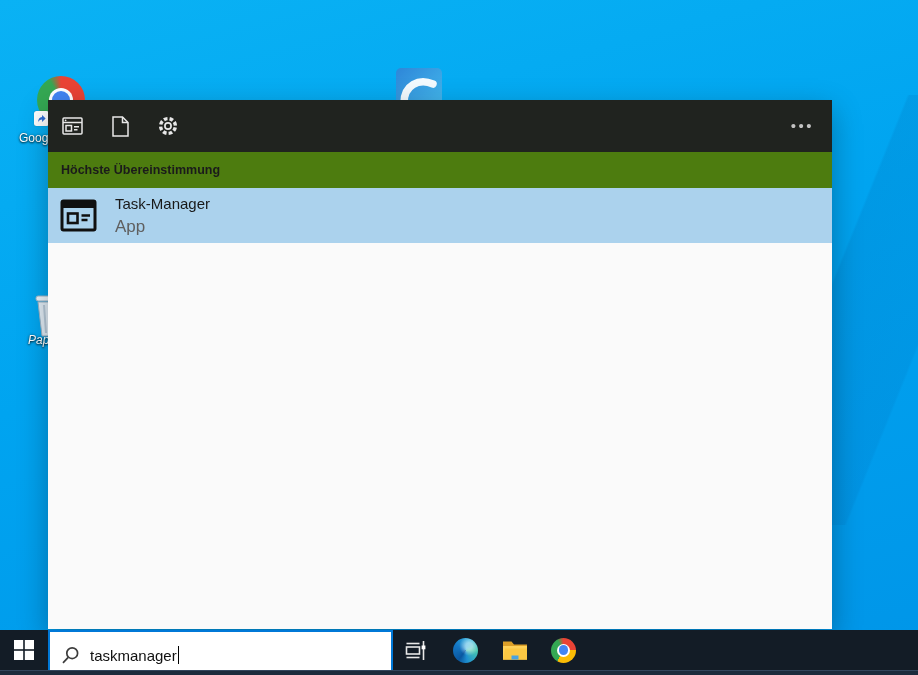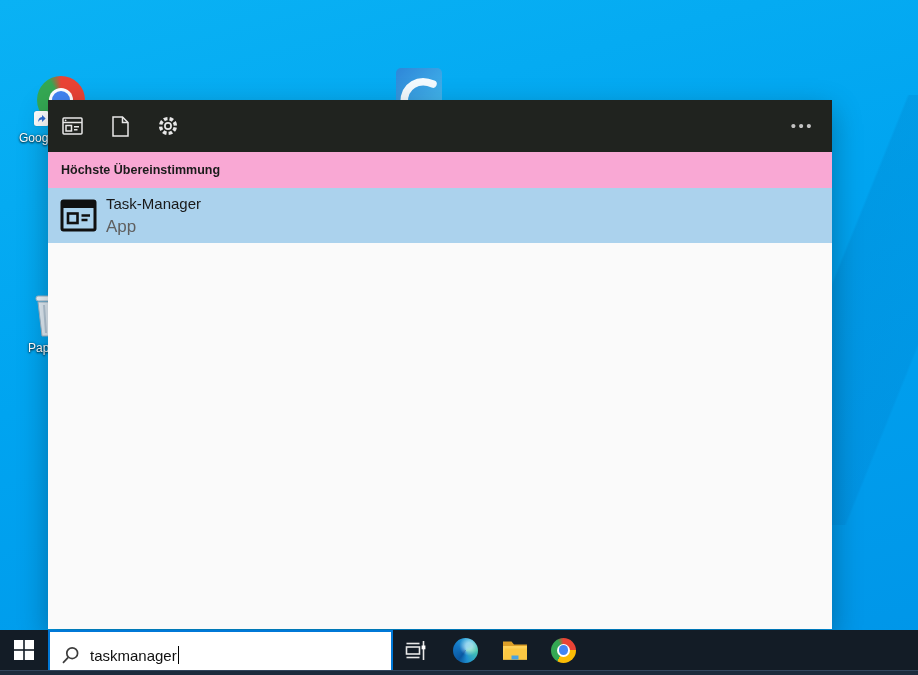--- a/index.html
+++ b/index.html
@@ -19,24 +19,24 @@
   .chrome-ball::after{content:"";position:absolute;inset:31%;border-radius:50%;background:#4285f4;}
   .chrome-ball.small{width:25px;height:25px;}
   .shortcut-badge{position:absolute;left:-3px;top:35px;width:15px;height:15px;background:#fff;
      border-radius:2.5px;display:flex;align-items:center;justify-content:center;box-shadow:0 0 1px rgba(0,0,0,.4);}
   
   .search-panel{position:absolute;left:48px;top:100px;width:784px;height:529px;z-index:5;
      display:flex;flex-direction:column;box-shadow:0 10px 28px rgba(0,0,0,.30);}
   .panel-header{height:52px;background:#20231f;display:flex;align-items:center;padding-left:7px;flex:none;}
   .hbtn{width:34px;height:34px;margin-right:14px;display:flex;align-items:center;justify-content:center;background:none;border:none;padding:0;}
   .more-dots{margin-left:auto;margin-right:18px;color:#c3c3c3;font-size:15px;letter-spacing:2.5px;line-height:10px;}
-  .section-strip{height:36px;background:#f9a8d4;display:flex;align-items:center;padding-left:13px;flex:none;}
+  .section-strip{height:36px;background:#4d7c0f;display:flex;align-items:center;padding-left:13px;flex:none;}
   .section-strip span{font-size:12.5px;font-weight:700;color:#1b1b1b;}
   .result-row{height:55px;background:#abd2ed;display:flex;align-items:center;padding-left:12px;flex:none;cursor:default;}
-  .result-text{margin-left:9px;}
+  .result-text{margin-left:18px;}
   .result-title{font-size:15px;color:#191919;line-height:18px;}
   .result-sub{font-size:17px;color:#5e6捷b6b;color:#5f5f5f;margin-top:4px;}
   .results-body{flex:1;background:#fafafa;}
   
   .taskbar{position:absolute;left:0;top:630px;width:918px;height:40px;background:#131c26;z-index:8;display:flex;}
   .tb-btn{width:49px;height:40px;display:flex;align-items:center;justify-content:center;background:none;border:none;padding:0;}
   .start-btn{width:48px;}
   .tb-search{position:absolute;left:48px;top:630px;width:345px;height:50px;z-index:9;background:#fff;
      border:2px solid #0078d7;box-sizing:border-box;display:flex;align-items:center;padding-left:11px;cursor:text;}
   .tb-search-text{font-size:15px;color:#111;margin-left:10px;}
@@ -63,21 +63,21 @@
   </div>
   <div class="dlabel" style="left:19px;top:131px;">Goog</div>
 
   <div class="dicon" style="left:29px;top:288px;">
     <svg width="42" height="52" viewBox="0 0 42 52">
       <rect x="7" y="8" width="28" height="5" rx="2" fill="#eef6fc" stroke="#9db4c6" stroke-width="1"></rect>
       <path d="M9 14 L13 48 H29 L33 14 Z" fill="#e3eef7" stroke="#9db4c6" stroke-width="1"></path>
       <path d="M15 17 L17 45 M21 17 L21 45 M27 17 L25 45" stroke="#b9cbda" stroke-width="2" fill="none"></path>
     </svg>
   </div>
-  <div class="dlabel" style="left:28px;top:341px;">Pap</div>
+  <div class="dlabel" style="left:28px;top:333px;font-style:italic;">Pap</div>
 
   <div class="dicon" style="left:395px;top:67px;">
     <svg width="48" height="48" viewBox="0 0 48 48">
       <defs>
           <linearGradient id="bt" x1="0" y1="0" x2="1" y2="1">
         <stop offset="0" stop-color="#2e86d8"></stop>
             <stop offset="1" stop-color="#45bdef"></stop>
           </linearGradient>
         </defs>
       <rect x="1" y="1" width="46" height="46" rx="5" fill="url(#bt)"></rect>

